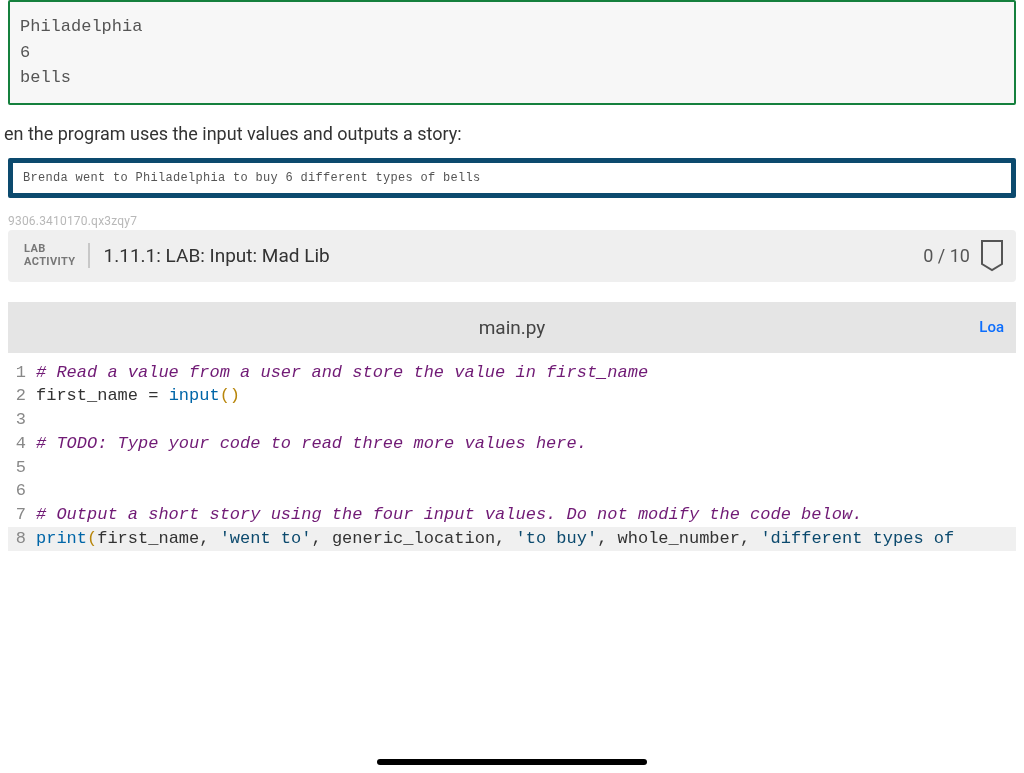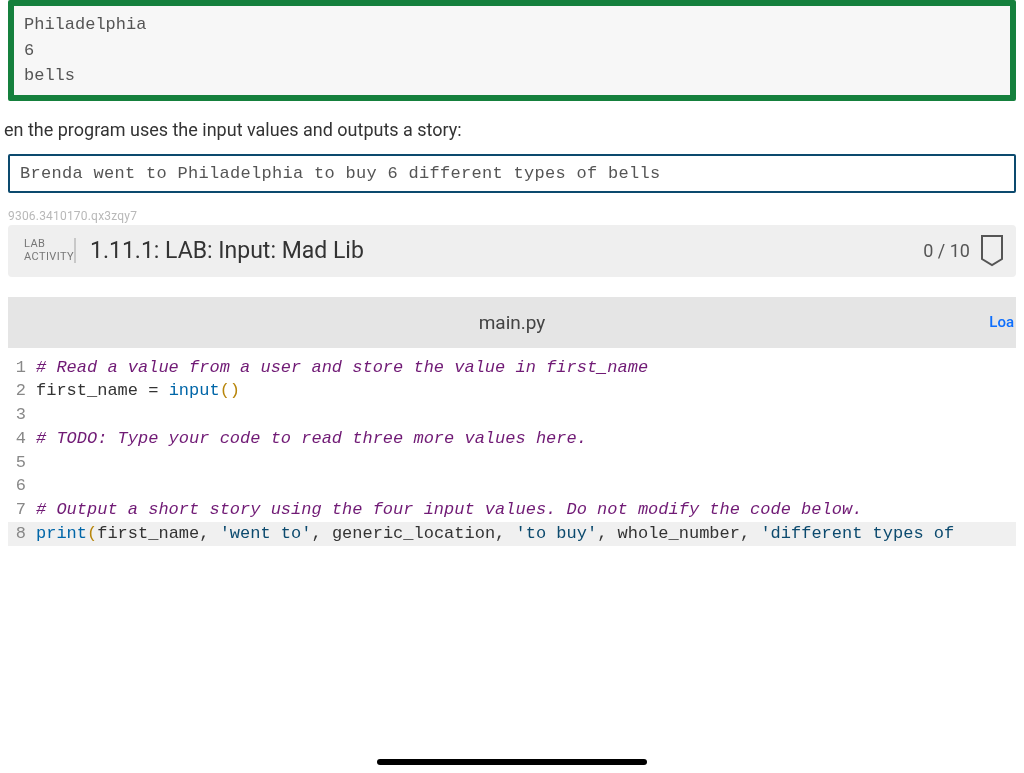--- a/index.html
+++ b/index.html
@@ -9,71 +9,72 @@
       color: #333;
       width: 1024px;
       height: 773px;
       overflow: hidden;
       position: relative;
     }
     .mono { font-family: "Courier New", Courier, monospace; }
     
     .input-box {
       background: #f7f7f7;
-      border: 6px solid #15803d;
+      border: 2px solid #15803d;
       border-radius: 2px;
-      padding: 6px 10px;
+      padding: 12px 10px;
       margin: 0 8px 10px 8px;
       font-size: 17px;
       color: #555;
       line-height: 1.5;
     }
     .input-box div { white-space: pre; }
     .prompt-text {
       font-size: 18px;
       color: #333;
       margin: 18px 0 14px -4px;
       padding-left: 8px;
     }
     .output-box {
       background: #ffffff;
-      border: 2px solid #0c4a6e;
+      border: 5px solid #0c4a6e;
       border-radius: 2px;
       padding: 8px 10px;
       margin: 0 8px 16px 8px;
-      font-size: 17px;
+      font-size: 12px;
       color: #555;
       letter-spacing: 0.3px;
     }
     .tiny-id {
       font-size: 12px;
       color: #b8b8b8;
       margin: 6px 0 2px 8px;
       letter-spacing: 0.2px;
     }
     .lab-header {
       display: flex;
       align-items: center;
       background: #efefef;
       border-radius: 4px;
       margin: 0 8px 16px 8px;
       padding: 10px 12px 10px 16px;
       position: relative;
     }
     .lab-label {
       font-size: 11px;
-      font-weight: 400;
+      font-weight: 700;
       color: #777;
       line-height: 1.15;
       letter-spacing: 0.4px;
+      padding-right: 12px;
       border-right: 2px solid #c8c8c8;
       margin-right: 14px;
     }
     .lab-title {
-      font-size: 23px;
+      font-size: 19px;
       color: #333;
       flex: 1;
     }
     .score {
       font-size: 18px;
       color: #555;
       margin-right: 10px;
     }
     .badge-svg { display: block; }
     
@@ -86,21 +87,21 @@
       position: relative;
     }
     .file-name {
       flex: 1;
       text-align: center;
       font-size: 19px;
       color: #444;
     }
     .load-link {
       position: absolute;
-      right: 2px;
+      right: 12px;
       font-size: 15px;
       color: #0d6efd;
       font-weight: 500;
       cursor: pointer;
     }
     
     .editor {
       margin: 8px 8px 0 8px;
       font-size: 17px;
       position: relative;

